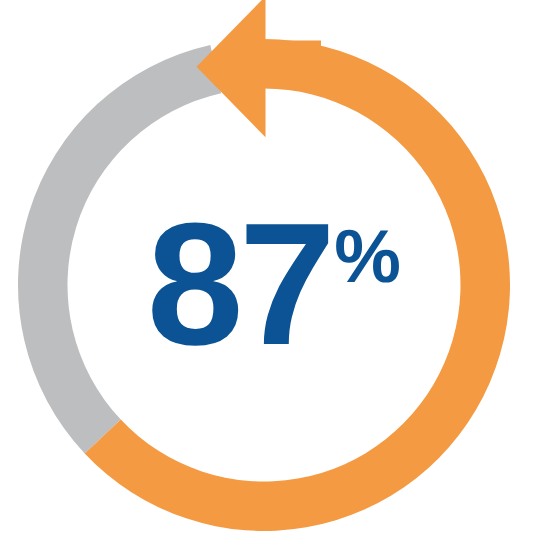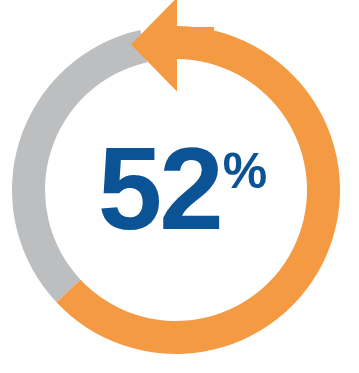--- a/index.html
+++ b/index.html
@@ -75,18 +75,18 @@
 
     <path fill="#bcbec0" d="M 56.45 302.27 A 164 164 0 0 1 140.22 29.95 L 147.42 62.15 A 131 131 0 0 0 80.51 279.68 Z"></path>
 
     <path fill="#f49a42" d="M 176.00 26.00 A 164 164 0 1 1 56.45 302.27 L 80.51 279.68 A 131 131 0 1 0 176.00 59.00 Z"></path>
 
     <polygon fill="#f49a42" points="131.0,44.5 177.0,-2.5 177.0,27.0 214.0,27.0 214.0,58.0 177.0,58.0 177.0,91.5"></polygon>
   </svg>
 
   <div id="center-label">
     <div class="value-group">
-      <span class="value-number" style="color: rgb(11, 83, 148);">52</span>
+      <span class="value-number" style="color: rgb(11, 83, 148);">87</span>
       <span class="value-unit" style="color: rgb(11, 83, 148);">%</span>
     </div>
   </div>
 
 </div>
 
 </body></html>

